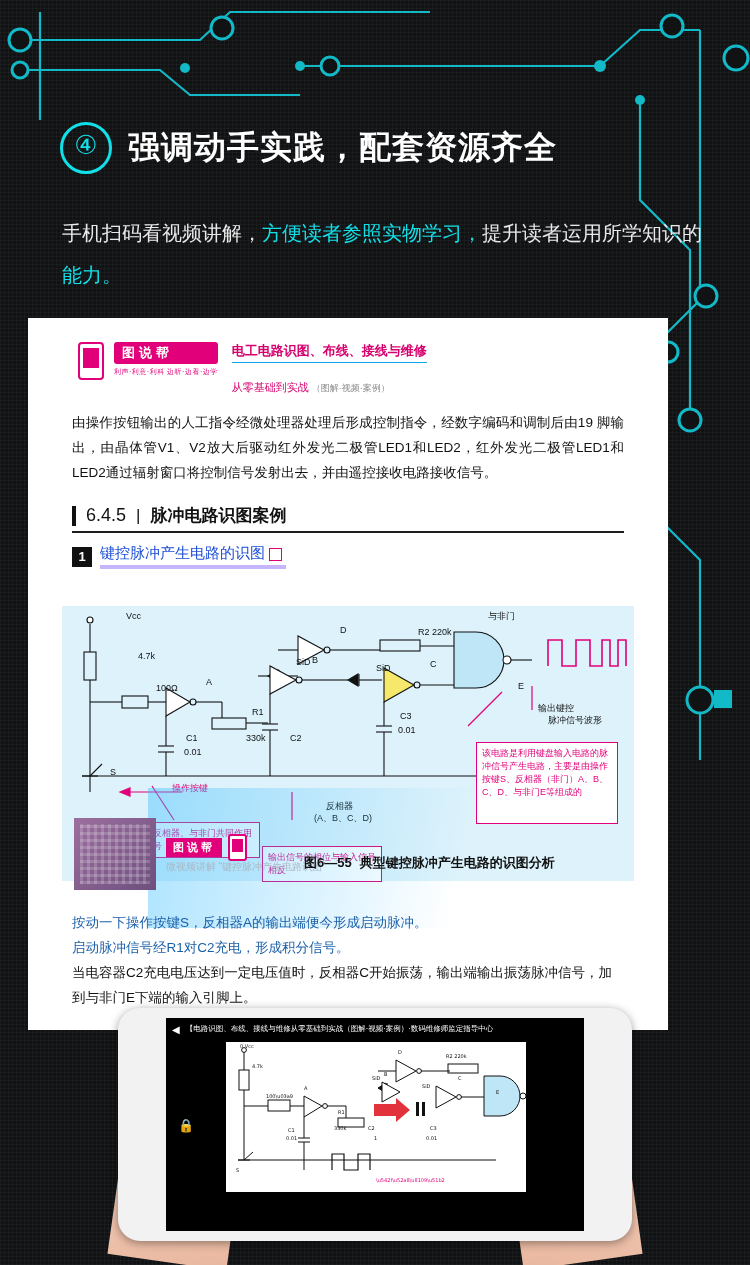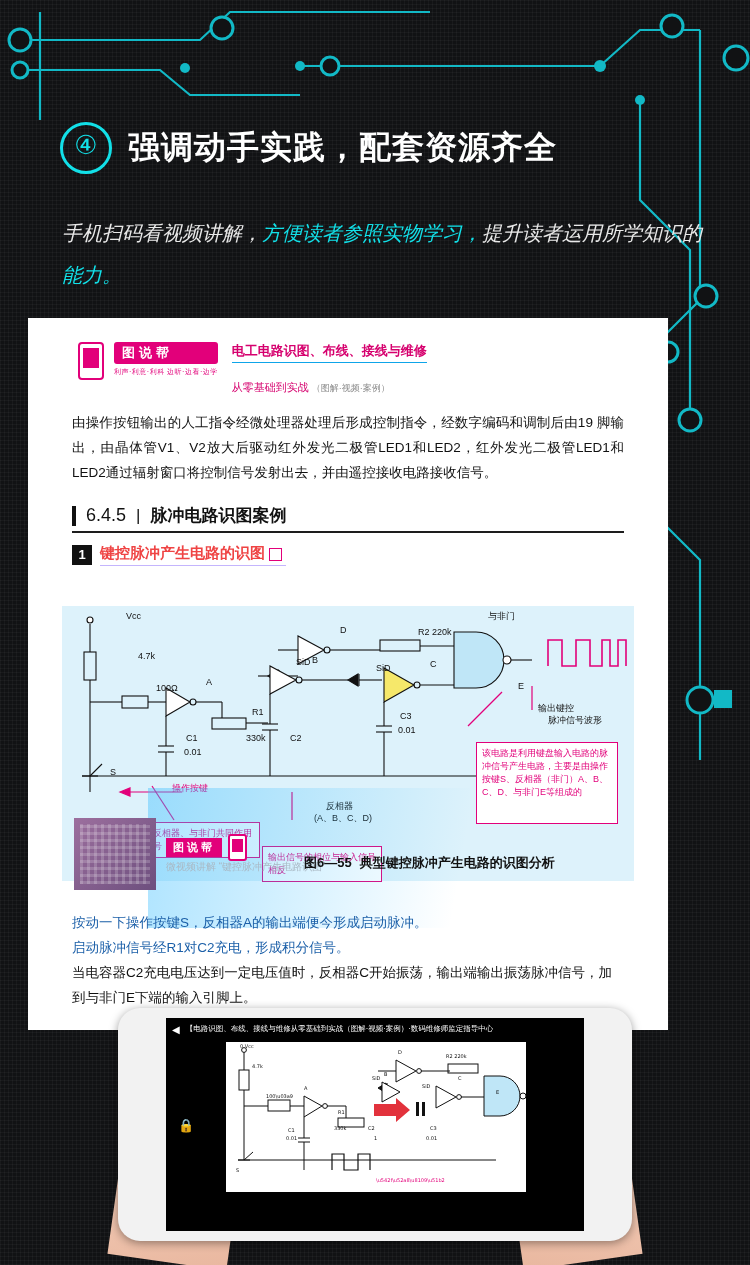--- a/index.html
+++ b/index.html
@@ -18,21 +18,21 @@
   .circuit circle.hollow{fill:#111214;stroke:#12b9c6;stroke-width:3;}
   .circuit circle.solid{fill:#12b9c6;stroke:none;}
   
   .headline{position:absolute;left:60px;top:122px;display:flex;align-items:center;gap:16px;}
   .num-badge{
     width:46px;height:46px;border-radius:50%;border:3px solid #12e0e8;
     color:#12e0e8;font-size:26px;line-height:40px;text-align:center;
     font-family:"DejaVu Sans",sans-serif;
   }
   .headline-text{color:#ffffff;font-size:32px;font-weight:bold;letter-spacing:1px;white-space:nowrap;}
-  .subtext{position:absolute;left:62px;top:212px;width:640px;color:#e9e9e9;font-size:20px;line-height:42px;font-style:italic;}
+  .subtext{position:absolute;left:62px;top:212px;width:640px;color:#e9e9e9;font-size:20px;line-height:42px;}
   .subtext .hl{color:#12e0e8;}
   
   .page-card{
     position:absolute;left:28px;top:318px;width:640px;height:712px;
     background:#ffffff;overflow:hidden;
   }
   .page-inner{position:absolute;inset:0;}
   .book-header{position:absolute;left:50px;top:24px;display:flex;align-items:flex-start;gap:10px;}
   .phone-ico{width:22px;height:34px;border:2px solid #e2007a;border-radius:4px;position:relative;background:#fff;}
   .phone-ico:before{content:"";position:absolute;left:3px;right:3px;top:4px;height:20px;background:#e2007a;}
@@ -43,21 +43,21 @@
   .hdr-l2{color:#d6006e;font-size:11px;margin-top:17px;}
   .hdr-l2 .gray{color:#8a8a8a;font-size:9px;}
   .body-text{position:absolute;left:44px;top:92px;width:552px;color:#111;font-size:13.5px;line-height:25px;text-align:justify;text-indent:0;}
   .sec-title{position:absolute;left:44px;top:186px;width:552px;display:flex;align-items:center;gap:10px;border-bottom:2px solid #1d1d1d;padding-bottom:4px;}
   .sec-bar{width:4px;height:20px;background:#111;}
   .sec-num{font-size:18px;font-weight:normal;color:#111;}
   .sec-sep{color:#111;font-size:17px;}
   .sec-name{font-size:17px;font-weight:bold;color:#111;}
   .sub-title{position:absolute;left:44px;top:226px;display:flex;align-items:center;gap:8px;}
   .sub-box{width:20px;height:20px;background:#111;color:#fff;font-size:13px;text-align:center;line-height:20px;font-weight:bold;}
-  .sub-name{font-size:15px;font-weight:bold;color:#ef4444;border-bottom:1px solid #c4b5fd;padding:0 4px 2px 0;}
+  .sub-name{font-size:15px;font-weight:normal;color:#1d4ed8;border-bottom:4px solid #c4b5fd;padding:0 4px 2px 0;}
   .sub-name .pinkbox{display:inline-block;width:11px;height:11px;border:1px solid #e2007a;margin-left:4px;vertical-align:middle;}
   .fig-lead{position:absolute;left:44px;top:262px;font-size:13.5px;color:#111;}
   
   .figure{position:absolute;left:34px;top:288px;width:572px;height:275px;background:#ddf2fb;}
   .fig-caption{position:absolute;left:276px;top:536px;font-size:13px;font-weight:bold;color:#111;}
   .cap-num{margin-right:8px;}
   .note-box{position:absolute;border:1px solid #e2007a;color:#e2007a;font-size:9px;line-height:13px;padding:4px 5px;background:#fff;}
   .fig-label{position:absolute;color:#111;font-size:9px;line-height:12px;padding-left:38px;}
   .fig-label.pink{color:#e2007a;}
   

